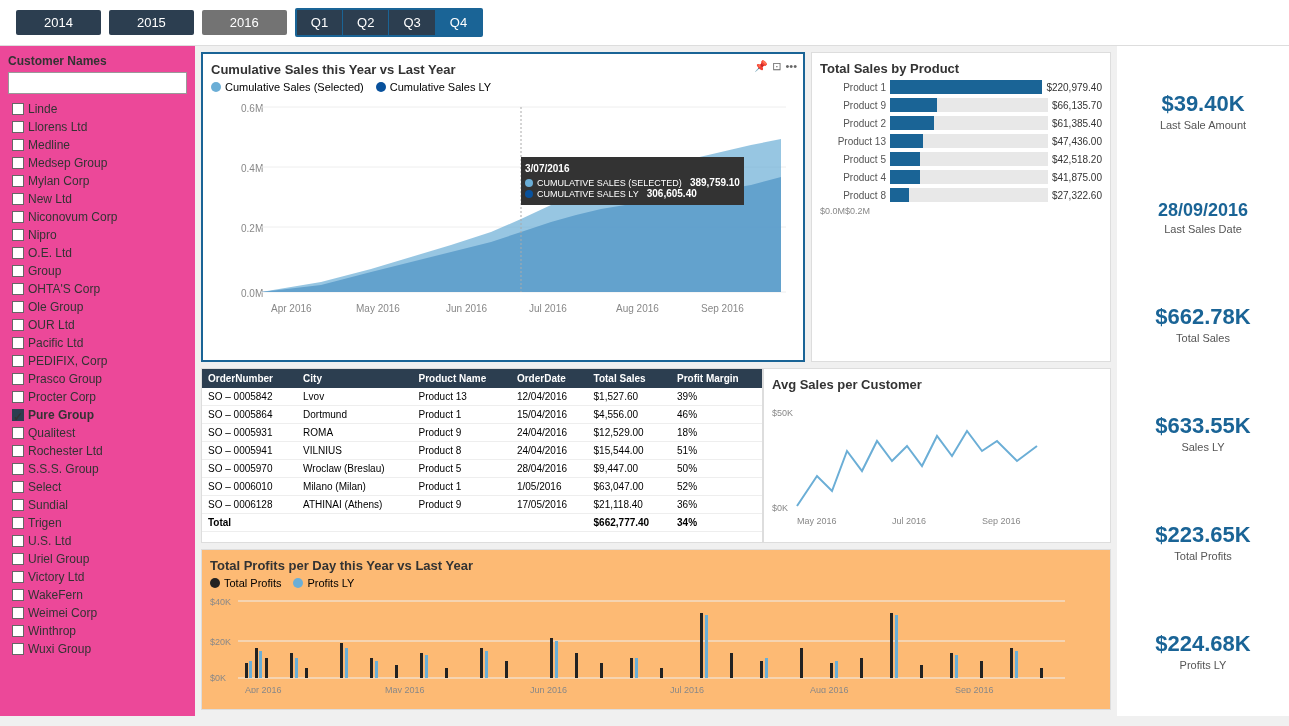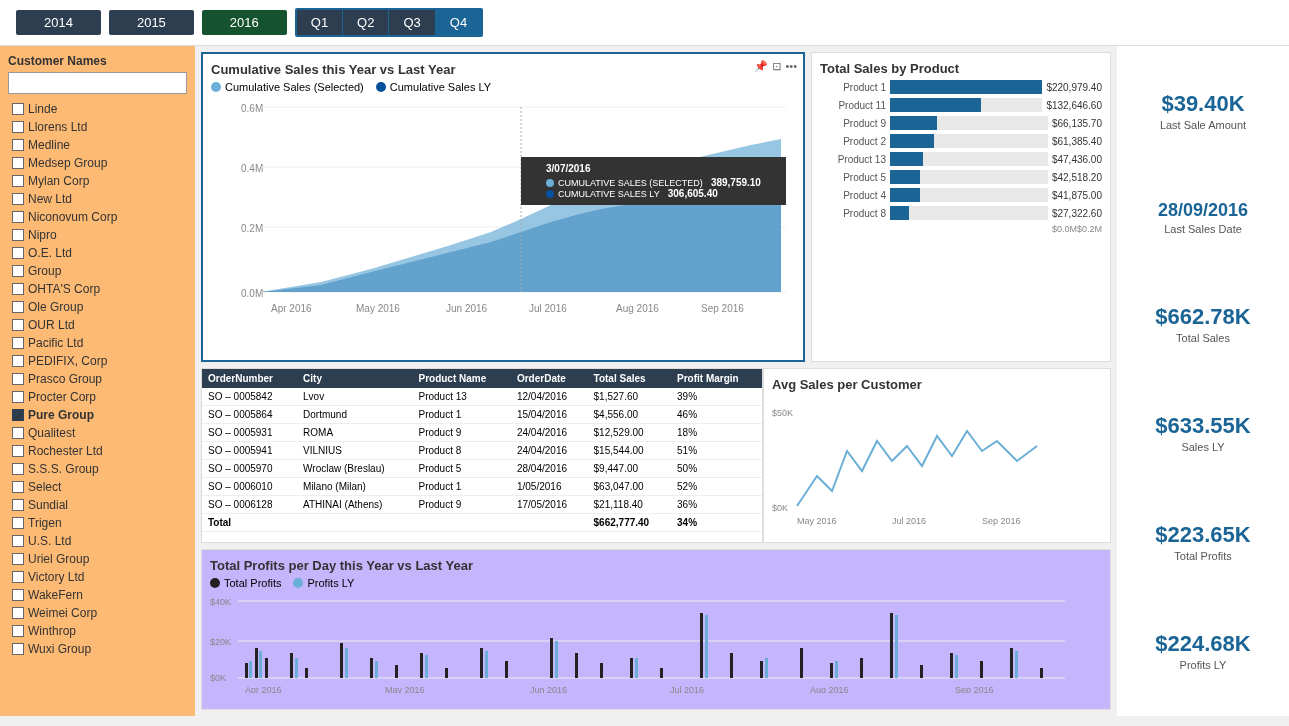--- a/index.html
+++ b/index.html
@@ -7,31 +7,31 @@
 
     
     .header { display: flex; align-items: center; justify-content: space-between; padding: 8px 16px; background: #fff; border-bottom: 1px solid #ddd; }
     .header-left { display: flex; align-items: center; gap: 12px; }
     .app-title { font-size: 28px; font-weight: 700; color: #222; }
     .brand { display: flex; align-items: center; gap: 6px; font-size: 13px; color: #444; }
     .brand-icon { color: #4a90d9; font-size: 18px; }
     .brand-name { font-weight: 600; color: #1a5276; font-size: 15px; }
     .header-right { display: flex; align-items: center; gap: 8px; }
     .year-btn { background: #2c3e50; color: #fff; border: none; padding: 5px 28px; font-size: 13px; cursor: pointer; border-radius: 2px; }
-    .year-btn.active { background: #14532d; }
+    .year-btn.active { background: #737373; }
     .quarter-group { display: flex; border: 2px solid #1a6496; border-radius: 2px; overflow: hidden; }
     .quarter-btn { background: #2c3e50; color: #fff; border: none; border-right: 1px solid #1a6496; padding: 5px 14px; font-size: 13px; cursor: pointer; }
     .quarter-btn:last-child { border-right: none; }
     .quarter-btn.active { background: #1a6496; }
 
     
     .main { display: flex; height: calc(726px - 56px); }
 
     
-    .sidebar { width: 195px; background: #fdba74; padding: 8px; overflow-y: auto; flex-shrink: 0; }
+    .sidebar { width: 195px; background: #ec4899; padding: 8px; overflow-y: auto; flex-shrink: 0; }
     .sidebar-title { font-size: 12px; font-weight: 600; color: #333; margin-bottom: 4px; }
     .sidebar-search { width: 100%; padding: 3px 6px; border: 1px solid #999; font-size: 12px; margin-bottom: 6px; background: #fff; }
     .sidebar-item { font-size: 12px; color: #333; padding: 2px 4px; display: flex; align-items: center; gap: 4px; cursor: pointer; }
     .sidebar-item.checked { font-weight: 600; }
     .checkbox { width: 12px; height: 12px; border: 1px solid #666; display: inline-block; flex-shrink: 0; background: #fff; }
     .checkbox.checked { background: #2c3e50; border-color: #2c3e50; }
 
     
     .content { flex: 1; display: flex; flex-direction: column; padding: 6px; gap: 6px; overflow: hidden; }
 
@@ -50,21 +50,21 @@
     .legend-item { display: flex; align-items: center; gap: 4px; }
     .legend-dot { width: 10px; height: 10px; border-radius: 50%; }
 
     
     .sales-product-panel { width: 300px; }
     .bar-row { display: flex; align-items: center; margin-bottom: 4px; font-size: 10px; }
     .bar-label { width: 70px; text-align: right; padding-right: 4px; color: #555; font-size: 10px; }
     .bar-track { flex: 1; background: #e8e8e8; height: 14px; position: relative; }
     .bar-fill { height: 100%; background: #1a6496; }
     .bar-value { margin-left: 4px; color: #333; font-size: 10px; white-space: nowrap; }
-    .bar-axis { display: flex; justify-content: flex-end; font-size: 9px; color: #888; margin-top: 4px; }
+    .bar-axis { display: flex; justify-content: flex-start; font-size: 9px; color: #888; margin-top: 4px; }
 
     
     .kpi-panel { width: 172px; background: #fff; display: flex; flex-direction: column; justify-content: space-around; padding: 10px; }
     .kpi-item { text-align: center; }
     .kpi-value { font-size: 22px; font-weight: 700; color: #1a6496; }
     .kpi-label { font-size: 11px; color: #555; margin-top: 2px; }
 
     
     .middle-row { display: flex; gap: 0; height: 175px; }
 
@@ -74,27 +74,27 @@
     .data-table th { background: #2c3e50; color: #fff; padding: 4px 6px; text-align: left; white-space: nowrap; }
     .data-table td { padding: 3px 6px; border-bottom: 1px solid #eee; }
     .data-table tr.total-row { font-weight: 700; }
     .data-table tr.total-row td { border-top: 1px solid #aaa; }
 
     
     .avg-panel { width: 348px; background: #fff; border: 1px solid #ddd; padding: 8px; }
 
     
     .bottom-row { display: flex; gap: 6px; flex: 1; }
-    .profits-panel { flex: 1; background: #c4b5fd; border: 1px solid #ddd; padding: 8px; }
+    .profits-panel { flex: 1; background: #fdba74; border: 1px solid #ddd; padding: 8px; }
 
     
     svg { display: block; }
 
     
-    .tooltip-box { position: absolute; background: #333; color: #fff; font-size: 10px; padding: 6px 25px; pointer-events: none; z-index: 10; }
+    .tooltip-box { position: absolute; background: #333; color: #fff; font-size: 10px; padding: 6px 4px; pointer-events: none; z-index: 10; }
     .tooltip-date { font-weight: 700; margin-bottom: 3px; }
     .tooltip-row { display: flex; gap: 4px; align-items: center; }
     .tooltip-dot { width: 8px; height: 8px; border-radius: 50%; }
 
     
     .table-scroll { height: 100%; overflow-y: auto; }
     .table-scroll::-webkit-scrollbar { width: 8px; }
     .table-scroll::-webkit-scrollbar-thumb { background: #aaa; }
   </style>
 </head>
@@ -313,27 +313,20 @@
 
       <div class="chart-panel sales-product-panel">
         <div class="panel-title">Total Sales by Product</div>
         <div id="product-bars">
             <div class="bar-row">
               <div class="bar-label">Product 1</div>
               <div class="bar-track">
                 <div class="bar-fill" style="width: 100%;"></div>
               </div>
               <div class="bar-value">$220,979.40</div>
-            </div>
-            <div class="bar-row">
-              <div class="bar-label">Product 11</div>
-              <div class="bar-track">
-                <div class="bar-fill" style="width: 60%;"></div>
-              </div>
-              <div class="bar-value">$132,646.60</div>
             </div>
             <div class="bar-row">
               <div class="bar-label">Product 9</div>
               <div class="bar-track">
                 <div class="bar-fill" style="width: 30%;"></div>
               </div>
               <div class="bar-value">$66,135.70</div>
             </div>
             <div class="bar-row">
               <div class="bar-label">Product 2</div>

